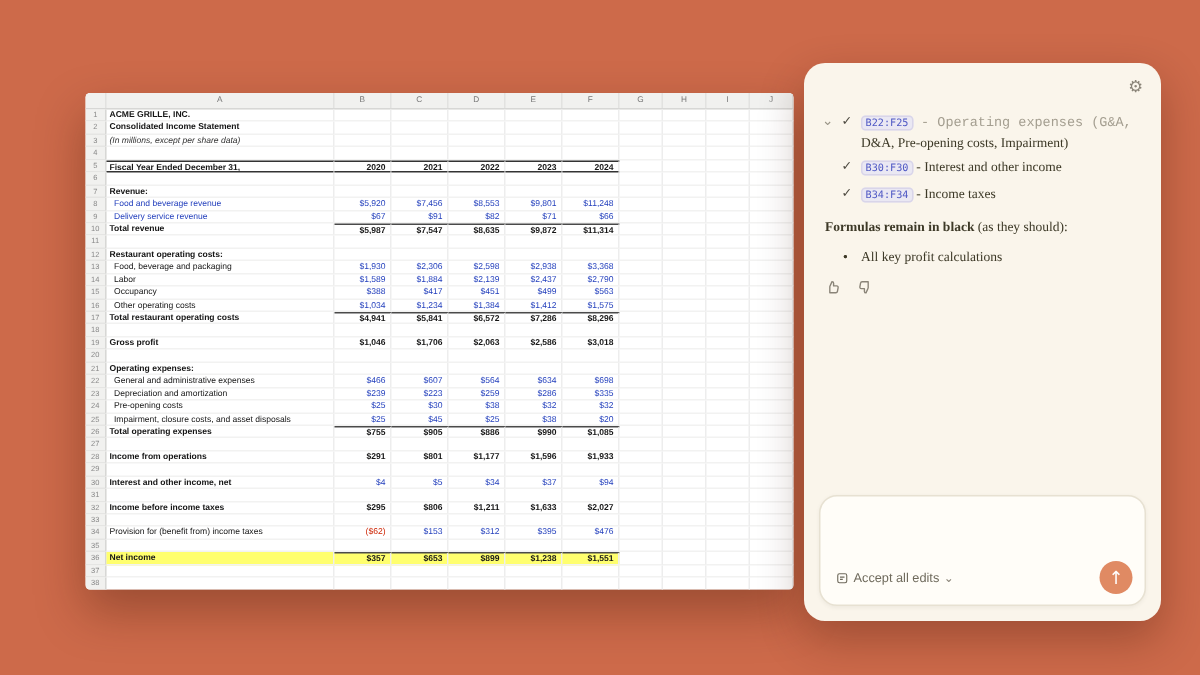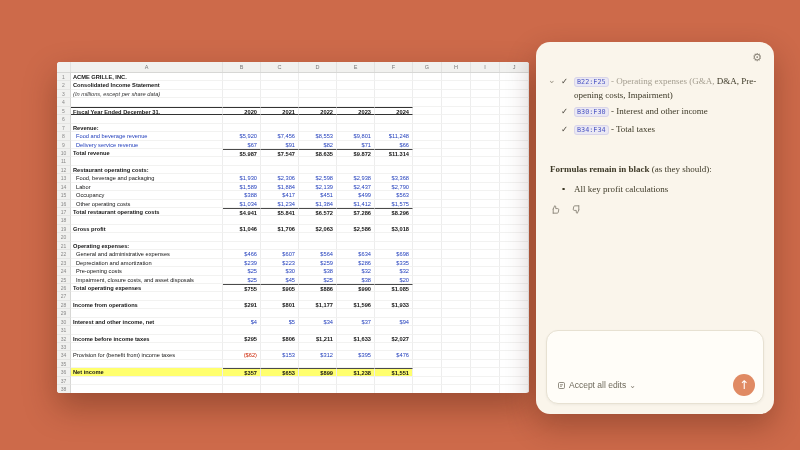--- a/index.html
+++ b/index.html
@@ -31,22 +31,22 @@
   .panel{position:absolute;left:536px;top:42px;width:238px;height:372px;background:#faf5eb;
          border-radius:14px;box-shadow:0 12px 30px rgba(60,20,5,.32);}
   .gear{position:absolute;top:9px;right:12px;font-size:11px;color:#8a8478;cursor:default;}
   .panel-content{position:absolute;top:33px;left:14px;right:12px;color:#3d3927;
                  font-family:"Liberation Serif",serif;font-size:9px;line-height:12.5px;}
   .chat-item{position:relative;padding-left:24px;margin-bottom:4px;}
   .chev{position:absolute;left:-2px;top:-1px;color:#9a9486;font-size:9px;font-family:"Liberation Sans",sans-serif;}
   .check{position:absolute;left:11px;top:0;font-size:8.5px;color:#4f4b42;font-family:"DejaVu Sans",sans-serif;}
   .pill{font-family:"DejaVu Sans Mono",monospace;font-size:6.8px;color:#4f58c4;background:#eae8f3;
         border:1px solid #d9d5e9;border-radius:3px;padding:0 2px;}
-  .muted{color:#a49e90;}
-  .heading{margin:27px 0 7px;}
+  .muted{color:#a49e90;font-family:Liberation Mono, monospace;}
+  .heading{margin:9px 0 7px;}
   .bullet-item{position:relative;padding-left:24px;margin-bottom:4px;}
   .bdot{position:absolute;left:12px;}
   .closing{margin-top:8px;}
   .feedback{margin-top:9px;display:flex;gap:10px;align-items:center;}
   .fb{width:11px;height:11px;}
   .fb svg{width:11px;height:11px;stroke:#8a8478;fill:none;stroke-width:2;stroke-linecap:round;stroke-linejoin:round;}
   .fb.down svg{transform:rotate(180deg);}
 
   .input-card{position:absolute;left:10px;right:10px;bottom:10px;height:72px;background:#fffdf8;
               border:1px solid #e7e1d2;border-radius:12px;box-shadow:0 1px 3px rgba(0,0,0,.05);}
@@ -576,21 +576,21 @@
     </div>
 </div>
 
 <div class="panel">
   <div class="gear">⚙</div>
 
   <div class="panel-content">
     <div>
         <div class="chat-item"><span class="chev">⌄</span><span class="check">✓</span><span class="pill">B22:F25</span><span class="muted"> - Operating expenses (G&amp;A, </span><span> D&amp;A, Pre-opening costs, Impairment)</span></div>
         <div class="chat-item"><span class="check">✓</span><span class="pill">B30:F30</span><span> - Interest and other income</span></div>
-        <div class="chat-item"><span class="check">✓</span><span class="pill">B34:F34</span><span> - Total taxes</span></div>
+        <div class="chat-item"><span class="check">✓</span><span class="pill">B34:F34</span><span> - Income taxes</span></div>
       </div>
 
     <div class="heading"><b>Formulas remain in black</b><span> (as they should):</span></div>
 
     <div>
         <div class="bullet-item"><span class="bdot">•</span></div>
         <div class="bullet-item"><span class="bdot">•</span><span>All key profit calculations</span></div>
       </div>
 
 

